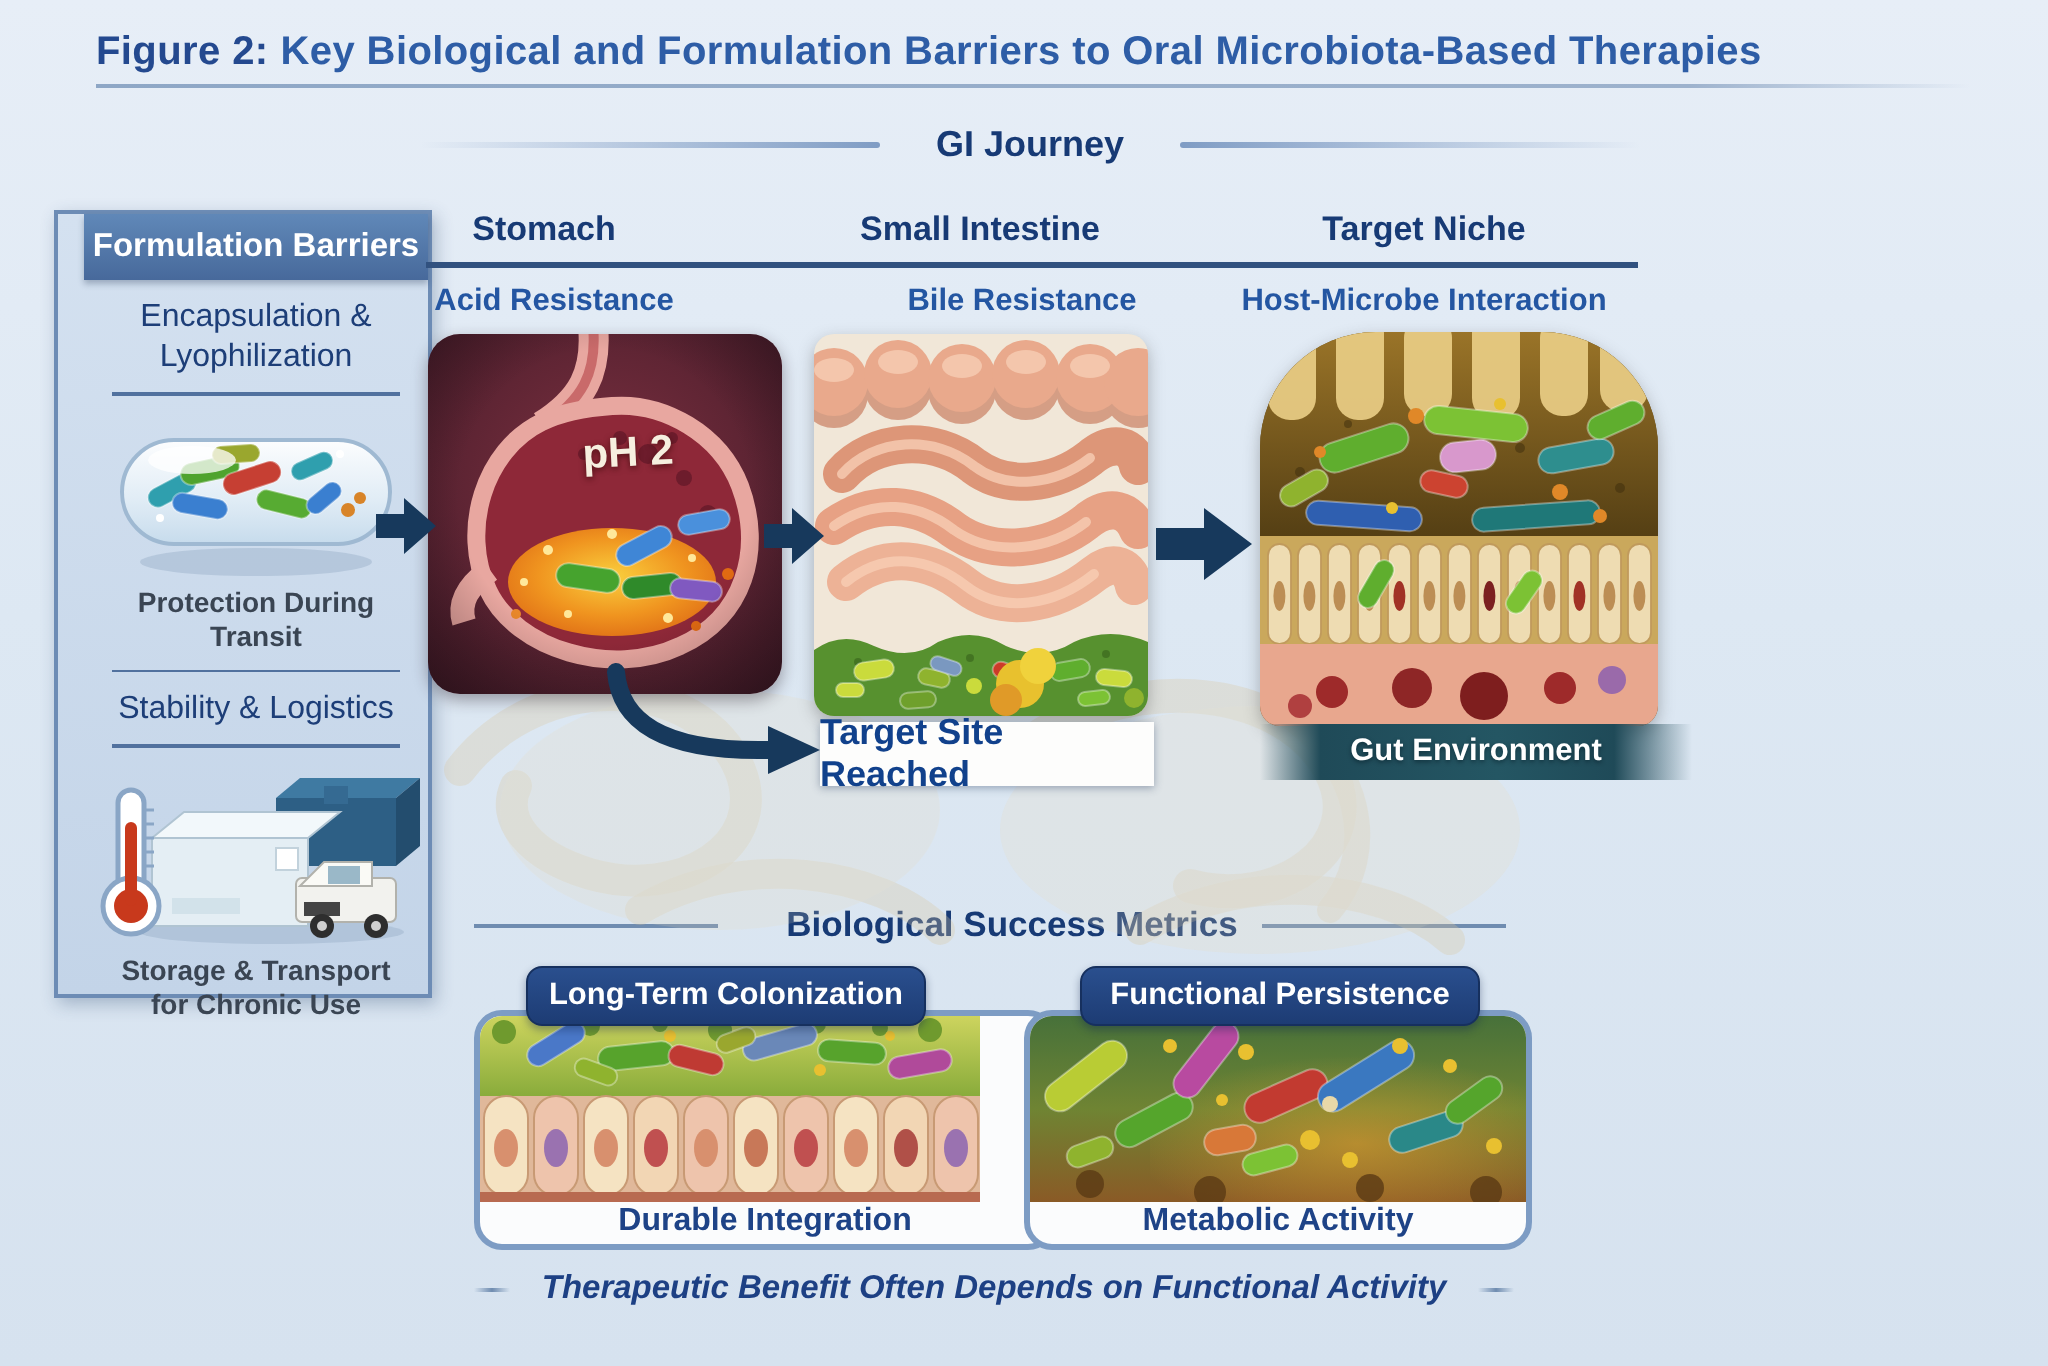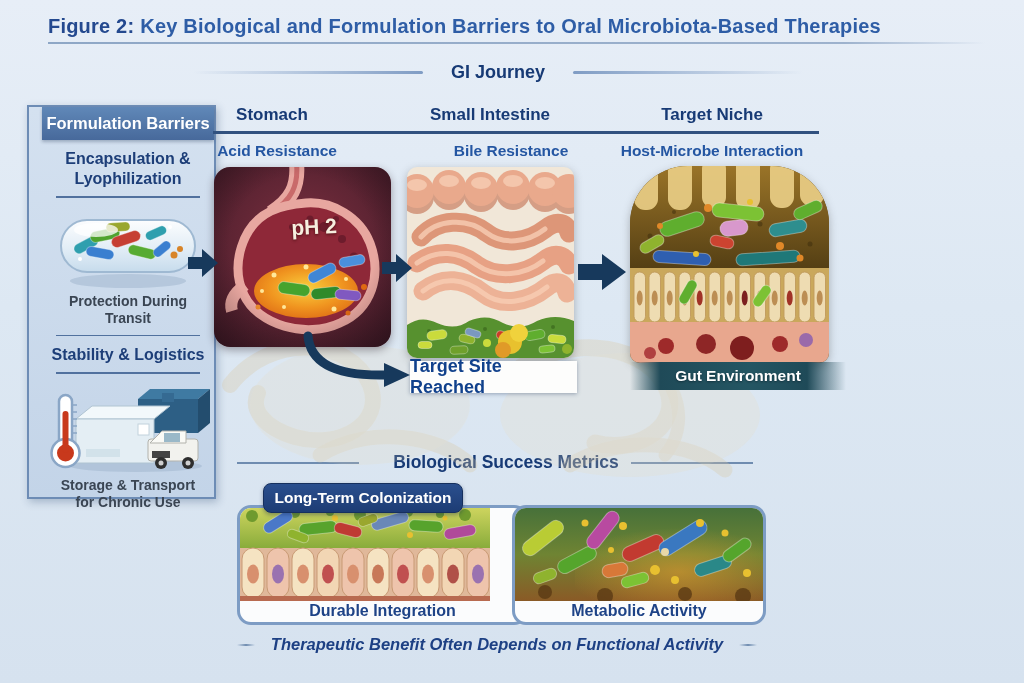--- a/index.html
+++ b/index.html
@@ -6,36 +6,36 @@
   body{font-family:"Liberation Sans","DejaVu Sans",sans-serif;background:#c9d4e2;}
   #stage{position:relative;width:1024px;height:683px;overflow:hidden;
          background:linear-gradient(180deg,#e7eef7 0%,#dde8f3 45%,#d6e2ef 100%);}
   .abs{position:absolute;}
   .ctr{transform:translateX(-50%);white-space:nowrap;}
 
   
   .fig-title{left:48px;top:15px;font-size:20px;font-weight:700;color:#2e5da6;letter-spacing:.2px;}
   .fig-title .lbl{color:#24498f;margin-right:6px;}
   .title-rule{left:48px;top:42px;width:937px;height:2px;background:linear-gradient(90deg,#8ea7c6,#9db2cd 85%,rgba(157,178,205,0));}
-  .gi-row{left:193px;top:62px;width:610px;display:flex;align-items:center;gap:28px;}
+  .gi-row{left:210px;top:62px;width:610px;display:flex;align-items:center;gap:28px;}
   .gi-line{height:3px;flex:1;border-radius:2px;}
   .gi-line.l{background:linear-gradient(90deg,rgba(127,156,196,0),#7f9cc4);}
   .gi-line.r{background:linear-gradient(90deg,#7f9cc4,rgba(127,156,196,0));}
   .gi-text{font-size:18px;font-weight:700;color:#173a75;}
 
   .col-head{top:105px;font-size:17px;font-weight:700;color:#173a75;}
   .col-rule{left:213px;top:131px;width:606px;height:2.5px;background:#31517f;}
   .barrier{top:142px;font-size:15.5px;font-weight:700;color:#2456a2;}
 
   
   .sidebar{left:27px;top:105px;width:189px;height:394px;background:linear-gradient(180deg,#d4e1f0,#c3d4e8);
            border:2.5px solid #6d8cb5;box-shadow:2px 3px 8px rgba(40,70,110,.3);box-sizing:border-box;padding-left:13px;}
   .sb-head{height:33px;line-height:33px;text-align:center;color:#fff;font-size:16.5px;font-weight:700;
            background:linear-gradient(180deg,#6088b8,#47699b);box-shadow:0 2px 3px rgba(30,50,80,.3);}
-  .sb-title{margin:9px 6px 0;text-align:center;font-size:16px;font-weight:700;color:#1d3e78;line-height:1.25;}
+  .sb-title{margin:9px 6px 0;text-align:center;font-size:16px;font-weight:400;color:#1d3e78;line-height:1.25;}
   .sb-div{height:1.5px;background:#51719e;margin:7px 14px;}
   .sb-cap{margin:2px 4px;text-align:center;font-size:14px;font-weight:700;color:#3a4553;line-height:1.25;}
   .sb-art{display:block;margin:2px auto;}
 
   
   .panel{box-sizing:border-box;overflow:hidden;z-index:2;}
   .stomach-panel{left:214px;top:167px;width:177px;height:180px;border-radius:16px;
     background:radial-gradient(circle at 50% 42%,#7c3040 0%,#5d2433 55%,#3f1a26 100%);
     box-shadow:0 3px 8px rgba(40,30,40,.4);}
   .stomach-panel .vig{position:absolute;inset:0;border-radius:16px;
@@ -511,20 +511,23 @@
             <circle cx="210" cy="25" r="3.5" fill="#e8c030"></circle>
             <circle cx="232" cy="65" r="4" fill="#e8c030"></circle>
             <circle cx="70" cy="15" r="3.5" fill="#e8c030"></circle>
             <circle cx="96" cy="42" r="3" fill="#e8c030"></circle>
             <circle cx="150" cy="44" r="4" fill="#e8d8a8"></circle>
           </g>
       </svg>
     </div>
     <div class="met-cap">Metabolic Activity</div>
   </div>
+  <div class="abs met-head" style="left:540px;">
+    <span>Functional Persistence</span>
+  </div>
 
   <div class="abs foot-row">
     <div class="foot-line"></div>
     <div class="foot-text">Therapeutic Benefit Often Depends on Functional Activity</div>
     <div class="foot-line"></div>
   </div>
 
 </div>
 
 </body></html>

